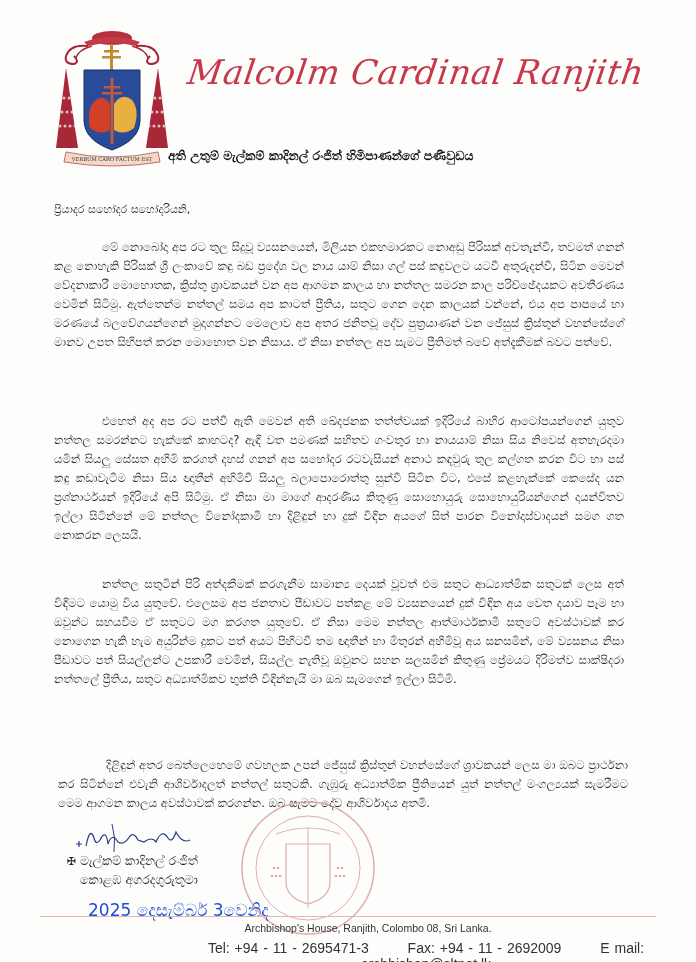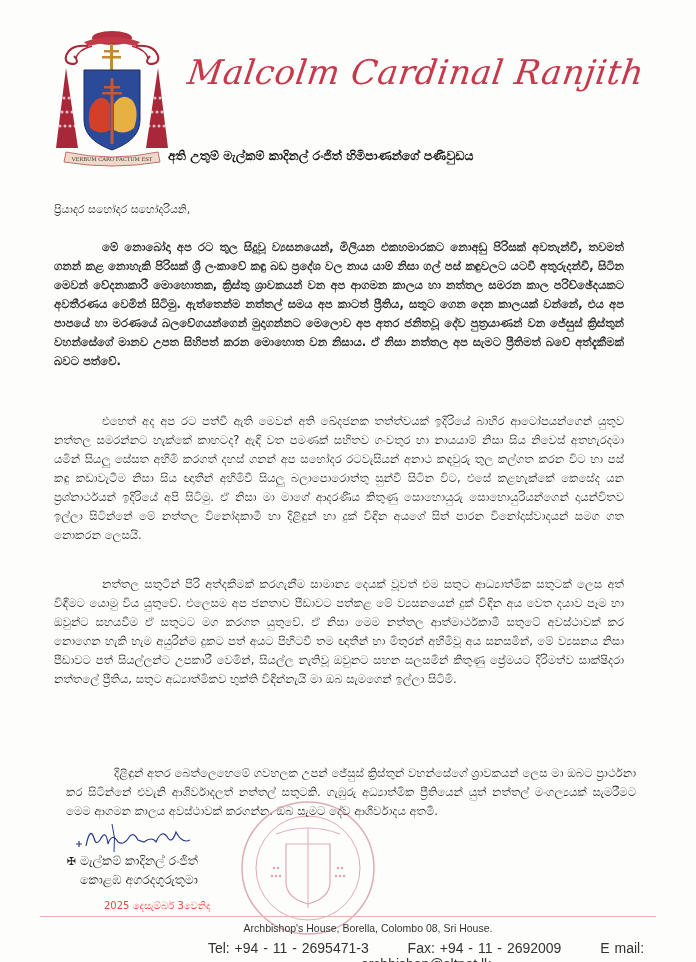--- a/index.html
+++ b/index.html
@@ -6,29 +6,29 @@
   body { width:696px; height:962px; background:#fdfdfb; position:relative; overflow:hidden;
          font-family:"DejaVu Sans", sans-serif; color:#222; }
   .crest { position:absolute; left:52px; top:28px; width:120px; height:140px; }
   .title { position:absolute; left:188px; top:52px; font-family:"DejaVu Serif", serif;
            font-style:italic; font-size:34px; color:#c7394a; letter-spacing:0.5px;
            transform:skewX(-8deg); font-weight:normal; }
   .heading { position:absolute; left:168px; top:148px; font-size:12.5px; font-weight:bold; color:#111; }
   .salutation { position:absolute; left:54px; top:203px; font-size:11px; color:#222; }
   .para { position:absolute; left:54px; width:570px; font-size:11.6px; line-height:19px;
           text-align:justify; text-indent:48px; color:#2b2b2b; }
-  .p1 { top:238px;font-weight:bold; }
+  .p1 { top:238px; }
   .p2 { top:412px; }
   .p3 { top:575px; }
   .p4 { top:752px; }
   .signature { position:absolute; left:72px; top:818px; width:140px; height:36px; }
   .signer { position:absolute; left:60px; top:852px; font-size:12.5px; color:#222; line-height:18px;text-align:right; }
   .signer .cross { display:inline-block; width:12px; font-size:11px; }
   .signer .line2 { padding-left:20px; }
-  .date { position:absolute; left:88px; top:900px; font-size:10px; color:#ef4444;margin-left:16px; }
+  .date { position:absolute; left:88px; top:900px; font-size:17px; color:#1d4ed8; }
   .seal { position:absolute; left:222px; top:798px; width:172px; height:140px; opacity:0.55; }
   .rule { position:absolute; left:40px; right:40px; top:916px; height:1px; background:#e6b6a8; }
   .footer1 { position:absolute; left:0; width:696px; top:922px; text-align:center; font-size:10.5px; color:#333;
              font-family:"Liberation Sans", sans-serif; padding-left:40px; box-sizing:border-box; }
   .footer2 { position:absolute; left:156px; top:940px; font-size:14px; color:#333;
              font-family:"Liberation Sans", sans-serif; word-spacing:1px;text-align:center; }
   .footer2 span { margin-right:34px; }
 </style>
 </head>
 <body>
@@ -86,21 +86,21 @@
 </svg>
 
 <div class="title">Malcolm Cardinal Ranjith</div>
 <div class="heading">අති උතුම් මැල්කම් කාදිනල් රංජිත් හිමිපාණන්ගේ පණිවුඩය</div>
 
 <div class="salutation">ප්‍රියාදර සහෝදර සහෝදරියනි,</div>
 
 <p class="para p1" style="margin:0">මේ නොබෝදා අප රට තුල සිදුවූ ව්‍යසනයෙන්, මිලියන එකහමාරකට නොඅඩු පිරිසක් අවතැන්වී, තවමත් ගනන් කළ නොහැකි පිරිසක් ශ්‍රී ලංකාවේ කඳු බඩ ප්‍රදේශ වල නාය යාම් නිසා ගල් පස් කඳුවලට යටවී අතුරුදන්වී, සිටින මෙවන් වේදනාකාරී මොහොතක, ක්‍රිස්තු ශ්‍රාවකයන් වන අප ආගමන කාලය හා නත්තල සමරන කාල පරිච්ඡේදයකට අවතීරණය වෙමින් සිටිමු. ඇත්තෙන්ම නත්තල් සමය අප කාටත් ප්‍රීතිය, සතුට ගෙන දෙන කාලයක් වන්නේ, එය අප පාපයේ හා මරණයේ බලවේගයන්ගෙන් මුදාගන්නට මෙලොව අප අතර ජනිතවූ දේව පුත්‍රයාණන් වන ජේසුස් ක්‍රිස්තුන් වහන්සේගේ මානව උපත සිහිපත් කරන මොහොත වන නිසාය. ඒ නිසා නත්තල අප සැමට ප්‍රීතිමත් බවේ අත්දැකීමක් බවට පත්වේ.</p>
 <p class="para p2" style="margin:0">එහෙත් අද අප රට පත්වී ඇති මෙවන් අති ඛේදජනක තත්ත්වයක් ඉදිරියේ බාහිර ආටෝපයන්ගෙන් යුතුව නත්තල සමරන්නට හැක්කේ කාහටද? ඇඳි වත පමණක් සහිතව ගංවතුර හා නායයාම් නිසා සිය නිවෙස් අතහැරදමා යමින් සියලු සේසත අහිමි කරගත් දහස් ගනන් අප සහෝදර රටවැසියන් අනාථ කඳවුරු තුල කල්ගත කරන විට හා පස් කඳු කඩාවැටීම නිසා සිය ඥාතීන් අහිමිවී සියලු බලාපොරොත්තු සුන්වී සිටින විට, එසේ කළහැක්කේ කෙසේද යන ප්‍රශ්නාර්ථයන් ඉදිරියේ අපි සිටිමු. ඒ නිසා මා මාගේ ආදරණීය කිතුණු සොහොයුරු සොහොයුරියන්ගෙන් දායන්විතව ඉල්ලා සිටින්නේ මේ නත්තල විනෝදකාමී හා දිළිඳුන් හා දුක් විඳින අයගේ සිත් පාරන විනෝදාස්වාදයන් සමග ගත නොකරන ලෙසයි.</p>
 <p class="para p3" style="margin:0">නත්තල සතුටින් පිරි අත්දකීමක් කරගැනීම සාමාන්‍ය දෙයක් වූවත් එම සතුට ආධ්‍යාත්මික සතුටක් ලෙස අත් විඳීමට යොමු විය යුතුවේ. එලෙසම අප ජනතාව පීඩාවට පත්කළ මේ ව්‍යසනයෙන් දුක් විඳින අය වෙත දයාව පෑම හා ඔවුන්ට සහයවීම ඒ සතුටට මග කරගත යුතුවේ. ඒ නිසා මෙම නත්තල ආත්මාර්ථකාමී සතුටේ අවස්ථාවක් කර නොගෙන හැකි හැම අයුරින්ම දුකට පත් අයට පිහිටවී තම ඥාතීන් හා මිතුරන් අහිමිවූ අය සනසමින්, මේ ව්‍යසනය නිසා පීඩාවට පත් සියල්ලන්ට උපකාරී වෙමින්, සියල්ල නැතිවූ ඔවුනට සහන සලසමින් කිතුණු ප්‍රේමයට දිරිමත්ව සාක්ෂිදරා නත්තලේ ප්‍රීතිය, සතුට අධ්‍යාත්මිකව භුක්ති විඳින්නැයි මා ඔබ සැමගෙන් ඉල්ලා සිටිමි.</p>
-<p class="para p4" style="margin:12px">දිළිඳුන් අතර බෙත්ලෙහෙමේ ගවහලක උපන් ජේසුස් ක්‍රිස්තුන් වහන්සේගේ ශ්‍රාවකයන් ලෙස මා ඔබට ප්‍රාර්ථනා කර සිටින්නේ එවැනි ආශිර්වාදලත් නත්තල් සතුටකි. ගැඹුරු අධ්‍යාත්මික ප්‍රීතියෙන් යුත් නත්තල් මංගල්‍යයක් සැමරීමට මෙම ආගමන කාලය අවස්ථාවක් කරගන්න. ඔබ සැමට දේව ආශිර්වාදය අතමී.</p>
+<p class="para p4" style="margin:4px">දිළිඳුන් අතර බෙත්ලෙහෙමේ ගවහලක උපන් ජේසුස් ක්‍රිස්තුන් වහන්සේගේ ශ්‍රාවකයන් ලෙස මා ඔබට ප්‍රාර්ථනා කර සිටින්නේ එවැනි ආශිර්වාදලත් නත්තල් සතුටකි. ගැඹුරු අධ්‍යාත්මික ප්‍රීතියෙන් යුත් නත්තල් මංගල්‍යයක් සැමරීමට මෙම ආගමන කාලය අවස්ථාවක් කරගන්න. ඔබ සැමට දේව ආශිර්වාදය අතමී.</p>
 
 <svg class="seal" viewBox="0 0 172 140">
   <circle cx="86" cy="70" r="66" fill="none" stroke="#c46a7a" stroke-width="1.5"></circle>
   <circle cx="86" cy="70" r="52" fill="none" stroke="#c46a7a" stroke-width="1"></circle>
   <path d="M64 46 L108 46 L108 84 Q108 100 86 106 Q64 100 64 84 Z" fill="none" stroke="#c46a7a" stroke-width="1.2"></path>
   <path d="M54 36 Q86 24 118 36" fill="none" stroke="#c46a7a" stroke-width="1.2"></path>
   <line x1="86" y1="30" x2="86" y2="110" stroke="#c46a7a" stroke-width="1"></line>
   <g fill="#c46a7a">
     <circle cx="52" cy="70" r="1.3"></circle>
       <circle cx="56" cy="70" r="1.3"></circle>
@@ -122,18 +122,18 @@
 </svg>
 
 <div class="signer">
   <div><span class="cross">✠</span> <span>මැල්කම් කාදිනල් රංජිත්</span></div>
   <div class="line2">කොළඹ අගරදගුරුතුමා</div>
 </div>
 
 <div class="date">2025 දෙසැම්බර් 3වෙනිද</div>
 
 <div class="rule"></div>
-<div class="footer1">Archbishop's House, Borella, Colombo 08, Sri House.</div>
+<div class="footer1">Archbishop's House, Ranjith, Colombo 08, Sri Lanka.</div>
 <div class="footer2">
   <span>Tel: +94 - 11 - 2695471-3</span>
   <span>Fax: +94 - 11 - 2692009</span>
   <span style="margin-right:0">E mail: archbishop@sltnet.lk</span>
 </div>
 
 </body></html>

